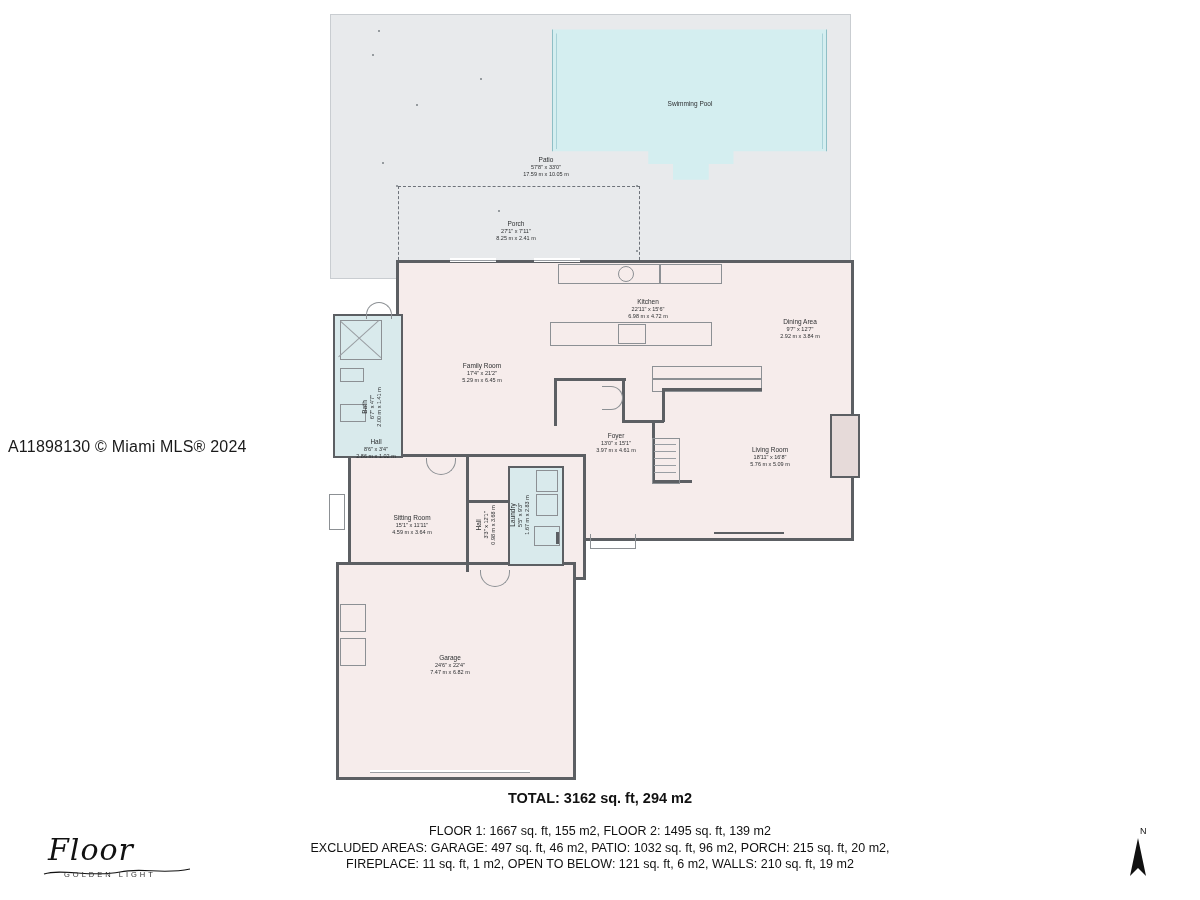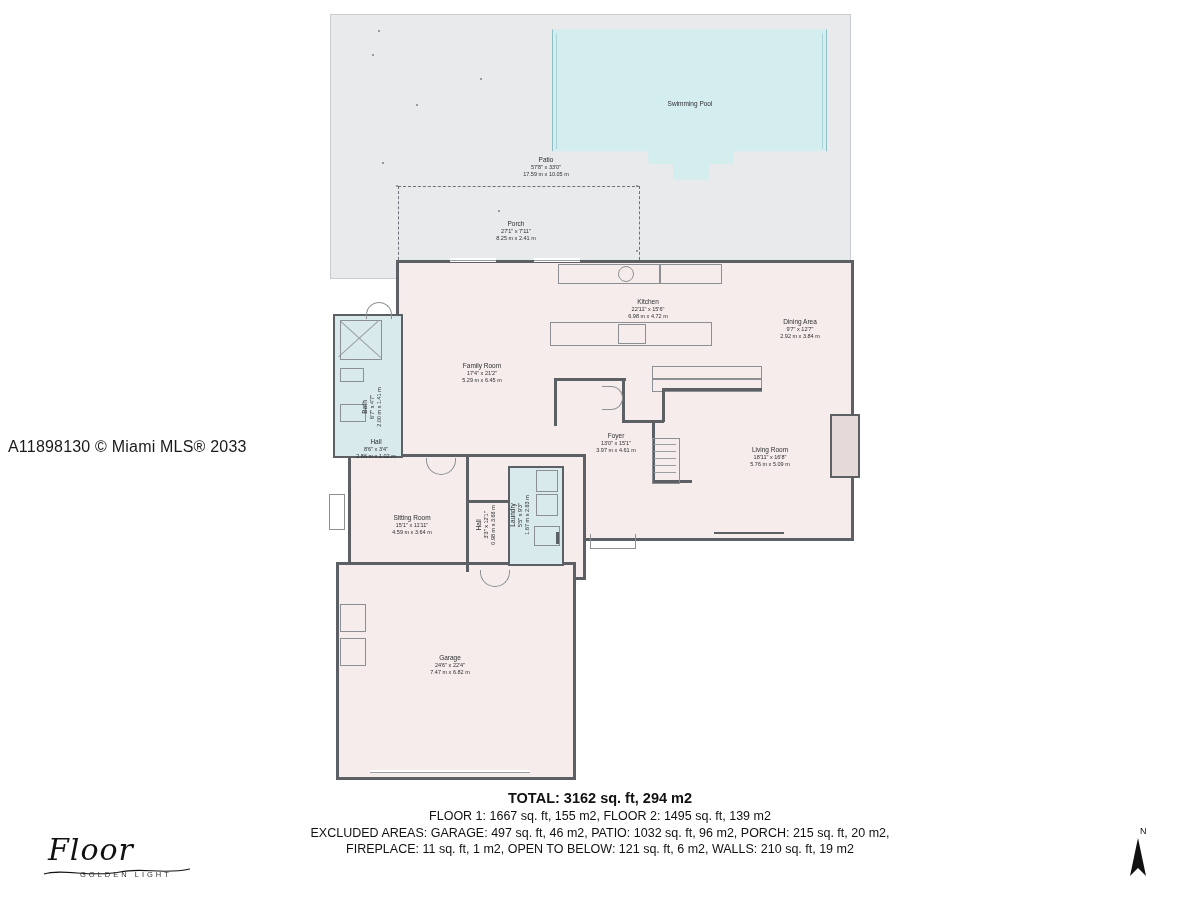--- a/index.html
+++ b/index.html
@@ -163,21 +163,21 @@
     position: absolute;
     left: 0;
     top: 790px;
     width: 1200px;
     text-align: center;
   }
   #summary .total {
     font-size: 14.5px;
     font-weight: bold;
     color: #111;
-    margin-bottom: 3px;
+    margin-bottom: 18px;
   }
   #summary .line {
     font-size: 12.5px;
     color: #111;
     margin-bottom: 2.5px;
   }
   #summary .disclaimer {
     font-size: 7.5px;
     color: #555;
     margin-top: 9px;
@@ -195,21 +195,21 @@
     position: absolute;
     left: 8px; top: 2px;
     font-family: "DejaVu Serif", serif;
     font-style: italic;
     font-size: 30px;
     color: #111;
     letter-spacing: 1px;
   }
   #logo .sub {
     position: absolute;
-    left: 40px; top: 40px;
+    left: 24px; top: 40px;
     font-size: 7.5px;
     letter-spacing: 3px;
     color: #333;
   }
   #logo .swash {
     position: absolute;
     left: 2px; top: 36px;
     width: 150px;
     height: 12px;
   }
@@ -227,21 +227,21 @@
     left: 22px; top: 0px;
     font-size: 9px;
     color: #111;
   }
 </style>
 </head>
 <body>
 
 <div class="stage">
 
-  <div id="mls-watermark">A11898130 © Miami MLS® 2033</div>
+  <div id="mls-watermark">A11898130 © Miami MLS® 2024</div>
 
   <div id="floorplan">
 
     <div class="patio-zone"></div>
     <div class="tick" style="left:48px;top:16px;"></div>
     <div class="tick" style="left:42px;top:40px;"></div>
     <div class="tick" style="left:86px;top:90px;"></div>
     <div class="tick" style="left:52px;top:148px;"></div>
     <div class="tick" style="left:150px;top:64px;"></div>
     <div class="tick" style="left:168px;top:196px;"></div>

